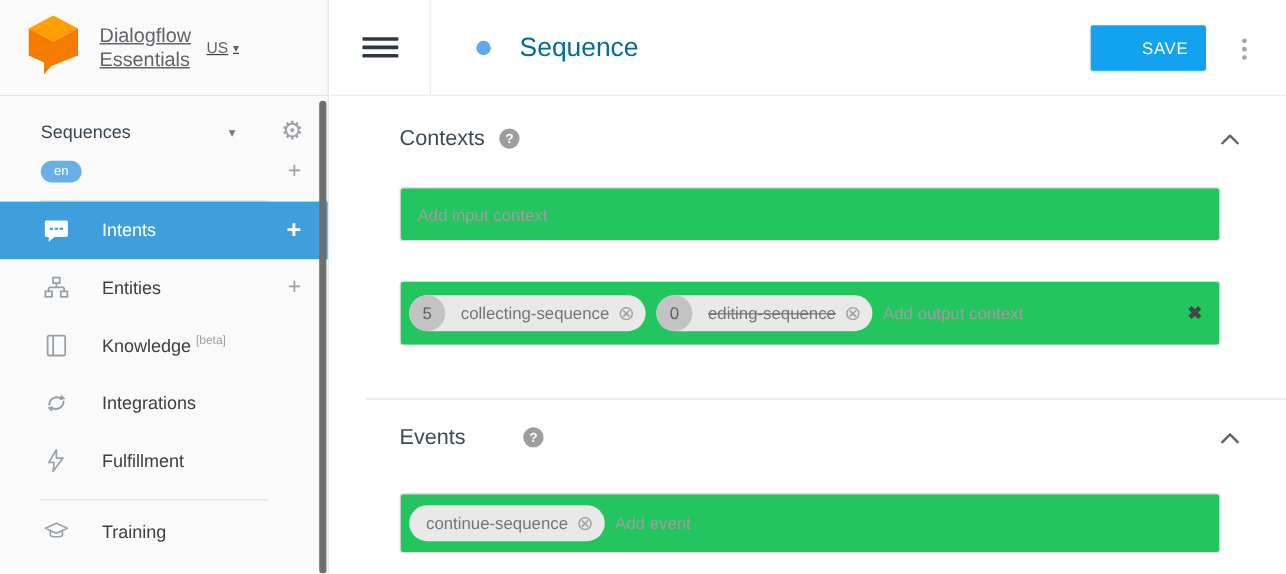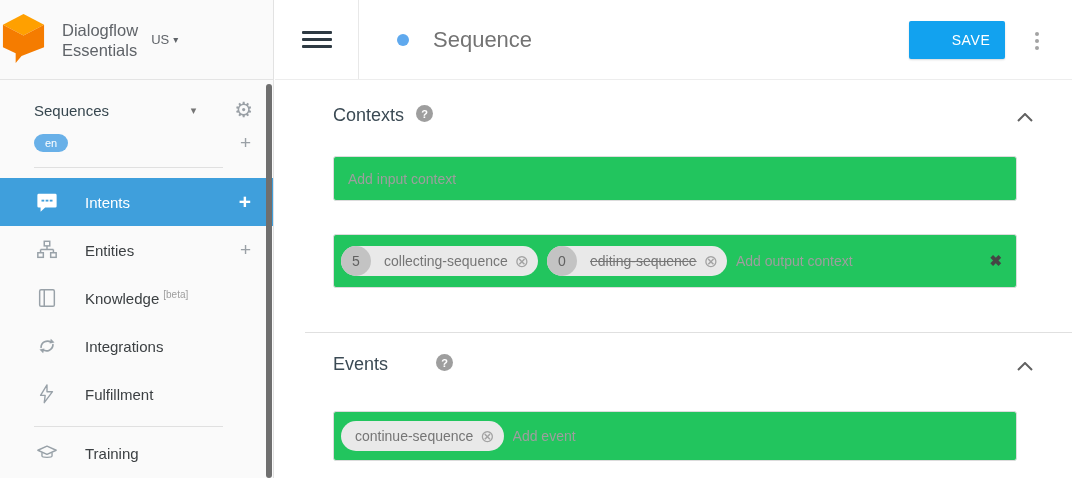--- a/index.html
+++ b/index.html
@@ -13,39 +13,39 @@
   .sidebar {
     position:absolute; left:0; top:0; width:274px; height:478px;
     background:#fafafa; border-right:1px solid #e2e2e2;
   }
   .scroll-thumb {
     position:absolute; right:1px; top:84px; bottom:0; width:6px;
     background:#6f6f6f; border-radius:3px;
   }
   .brand-row {
     height:80px; border-bottom:1px solid #e4e4e4;
-    display:flex; align-items:center; 
+    display:flex; align-items:center; padding-left:21px;text-decoration:underline;
   }
   .brand-text { margin-left:15px; font-size:16.5px; line-height:20px; color:#5f6368; }
   .region { margin-left:13px; font-size:13px; color:#5f6368; display:flex; align-items:center; }
   .caret { font-size:10px; color:#5f6368; margin-left:4px; }
   .agent-row {
     display:flex; align-items:center; padding:20px 20px 0 34px;gap:20px;
   }
   .agent-name { font-size:15px; color:#37474f; }
   .agent-caret { margin-left:auto; font-size:11px; color:#757575; }
   .gear { margin-left:18px; font-size:21px; color:#9aa0a6; line-height:20px; }
   .lang-row { display:flex; align-items:center; padding:12px 22px 0 34px; }
   .lang-chip {
     background:#68b0e8; color:#fff; font-size:11px;
     border-radius:11px; padding:3px 11px;
   }
   .lang-add { margin-left:auto; font-size:19px; color:#9aa0a6; }
   .side-divider { border-top:1px solid #e0e0e0; margin:13px 50px 0 34px; }
-  .menu { margin-top:10px; list-style:none; }
+  .menu { margin-top:0; list-style:none; }
   .menu-item {
     height:48px; display:flex; align-items:center;
     padding:0 22px 0 36px; font-size:15px; color:#3c4043; cursor:pointer;
   }
   .mi-icon { width:22px; height:22px; margin-right:27px; color:#98a1a8; flex:none; }
   .mi-icon svg { display:block; }
   .mi-add { margin-left:auto; font-size:19px; color:#9aa0a6; }
   .menu-item.active { background:#3f9fdc; color:#fff; }
   .menu-item.active .mi-icon { color:#fff; }
   .menu-item.active .mi-add { color:#fff; font-weight:bold; font-size:21px; }
@@ -58,36 +58,36 @@
   .hamburger-col {
     width:84px; height:100%; border-right:1px solid #e8e8e8;
     display:flex; align-items:center; justify-content:center; flex:none; cursor:pointer;
   }
   .hamburger div { width:30px; height:3.4px; background:#2e3a43; border-radius:1px; }
   .hamburger div + div { margin-top:3.6px; }
   .title-dot {
     width:12px; height:12px; border-radius:50%; background:#5fa9ee;
     margin-left:38px; flex:none;
   }
-  .page-title { font-size:22px; color:#737373; margin-left:24px; font-weight:400; }
+  .page-title { font-size:22px; color:#0369a1; margin-left:24px; font-weight:400; }
   .save-btn {
     position:absolute; right:67px; top:21px; width:96px; height:38px;
     background:#12a2ef; color:#fff; border:none; border-radius:2px;
     font-family:"Liberation Sans",sans-serif; font-size:14px; letter-spacing:0.6px;
     cursor:pointer; box-shadow:0 1px 2px rgba(0,0,0,0.15);padding-left:28px;
   }
   .more-dots {
     position:absolute; right:31px; top:30px; display:flex; flex-direction:column;
     align-items:center; cursor:pointer; padding:2px;
   }
   .more-dots div { width:4px; height:4px; border-radius:50%; background:#a3a3a3; }
   .more-dots div + div { margin-top:3px; }
   
   .content { position:absolute; left:275px; top:80px; right:0; bottom:0; background:#fff; }
-  .section-head { display:flex; align-items:flex-start; padding:25px 39px 0 58px; }
+  .section-head { display:flex; align-items:center; padding:25px 39px 0 58px; }
   .section-title { font-size:18px; font-weight:400; color:#3b4a54; }
   .help-icon {
     width:17px; height:17px; border-radius:50%; background:#9e9e9e; color:#fff;
     font-size:11px; font-weight:bold; display:flex; align-items:center; justify-content:center;
     margin-left:12px; flex:none;
   }
   .collapse { margin-left:auto; cursor:pointer; padding-top:3px; }
   .field-box {
     margin:30px 55px 0 58px; border:1px solid #dcdcdc; border-radius:3px;
     display:flex; align-items:center; padding:0 14px; background:#22c55e;

